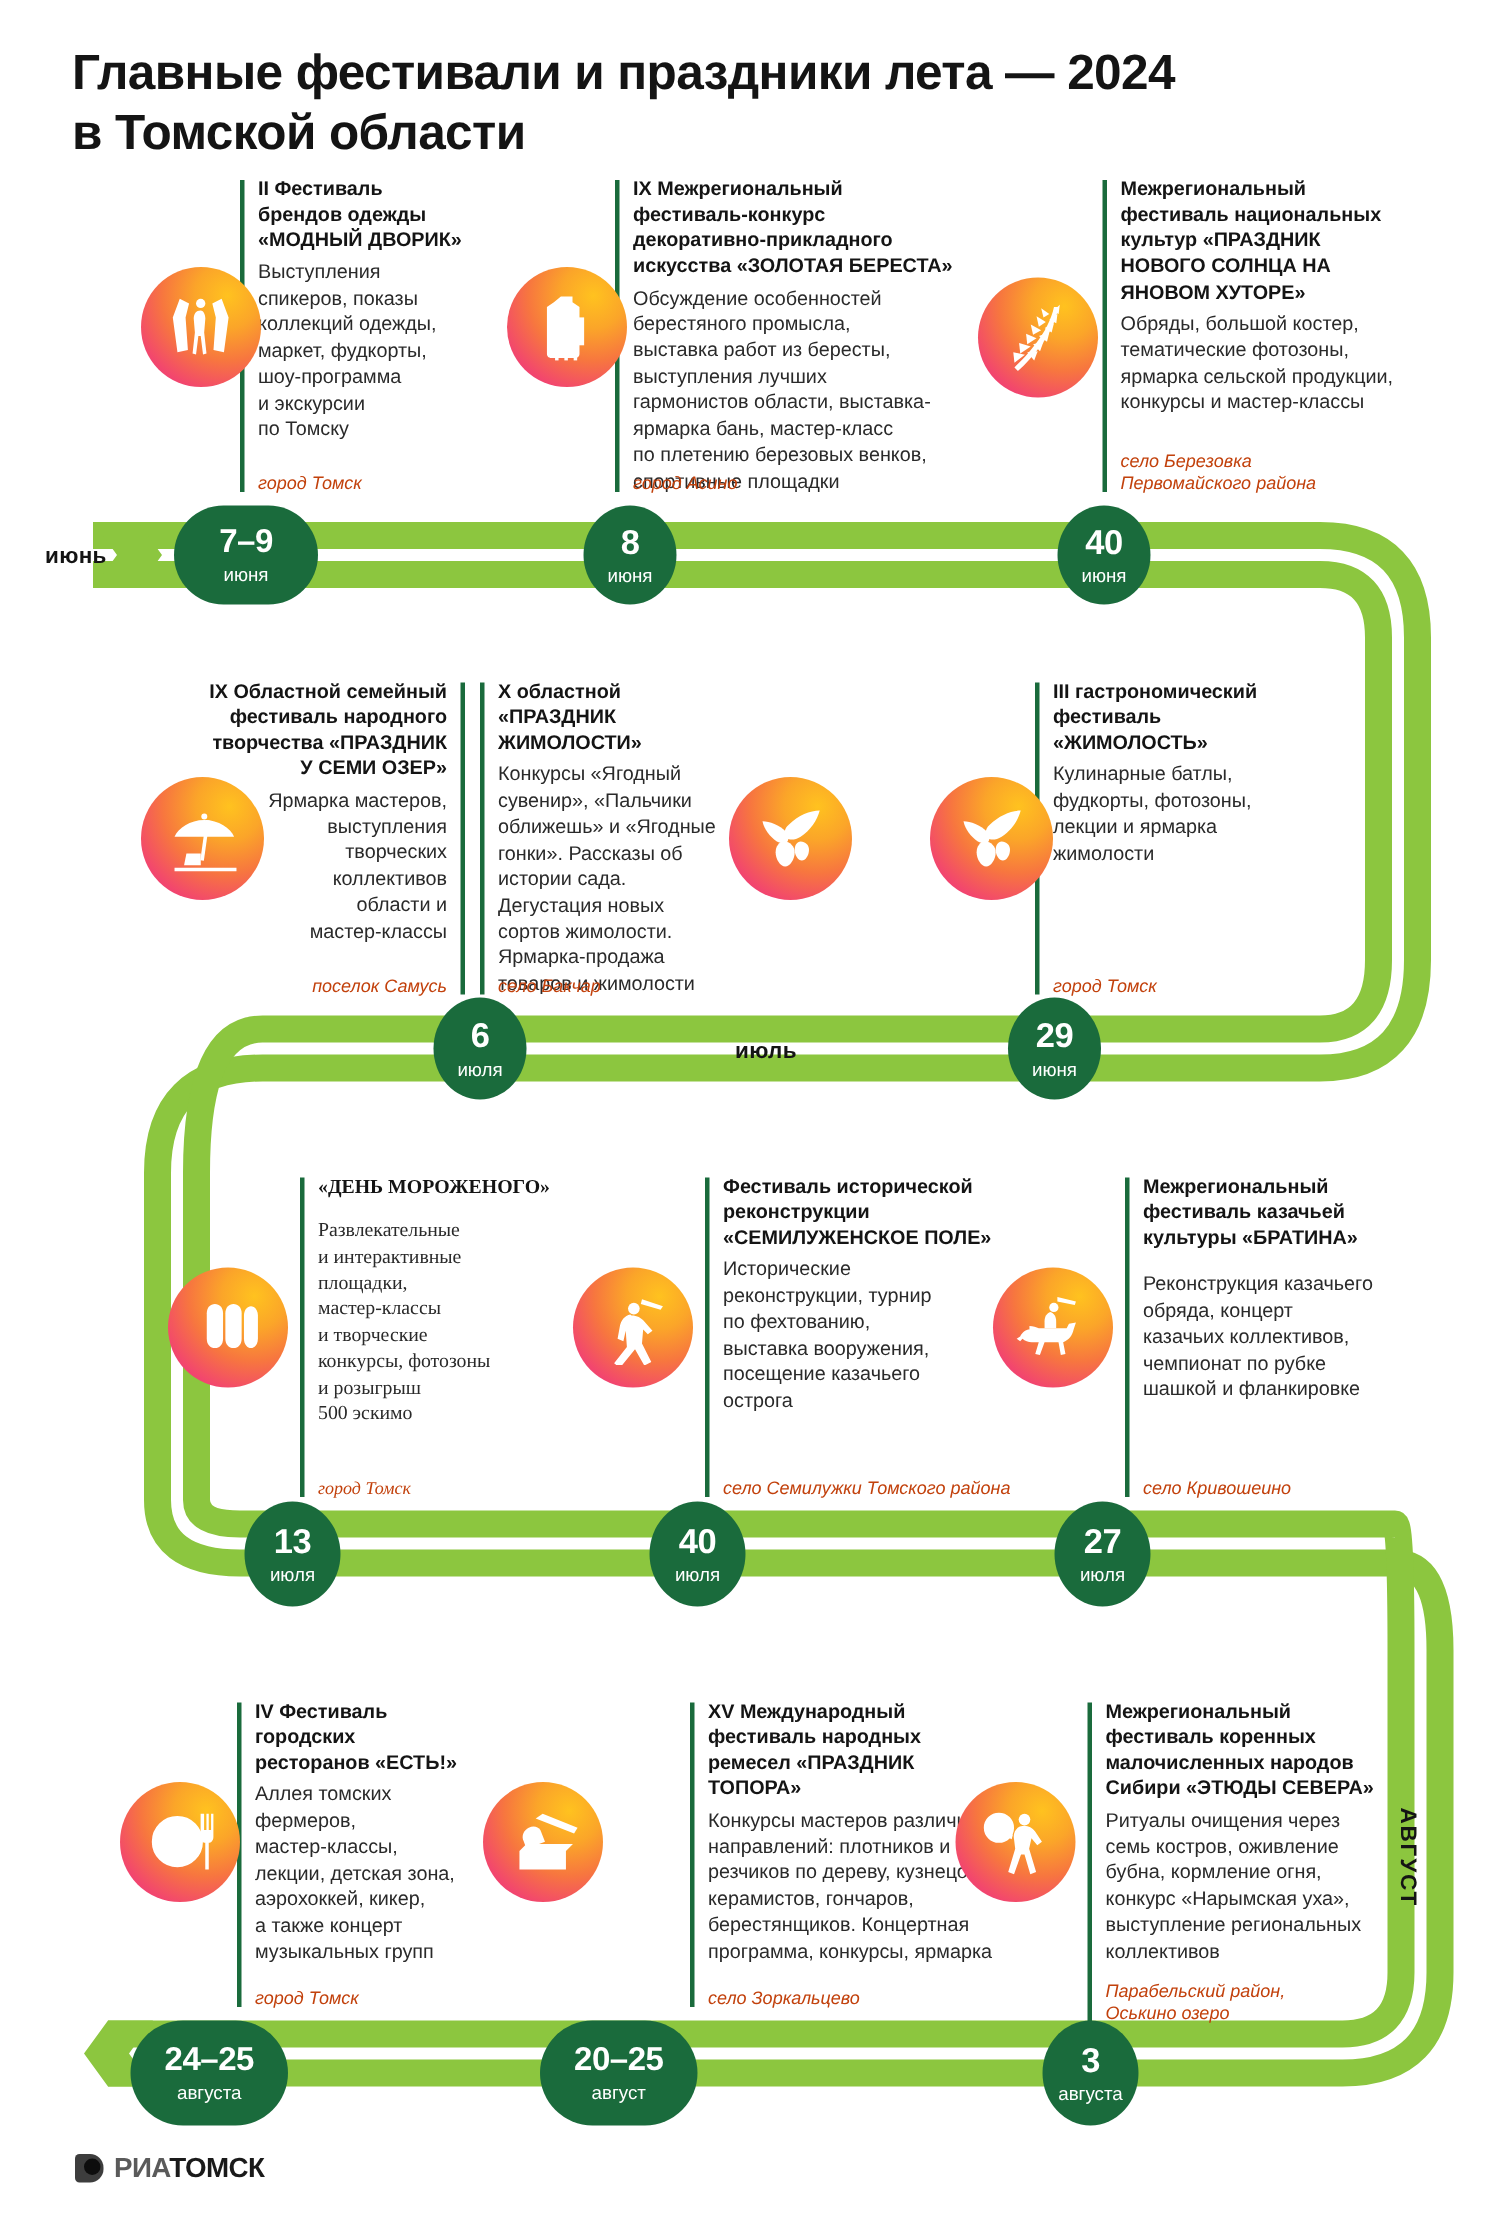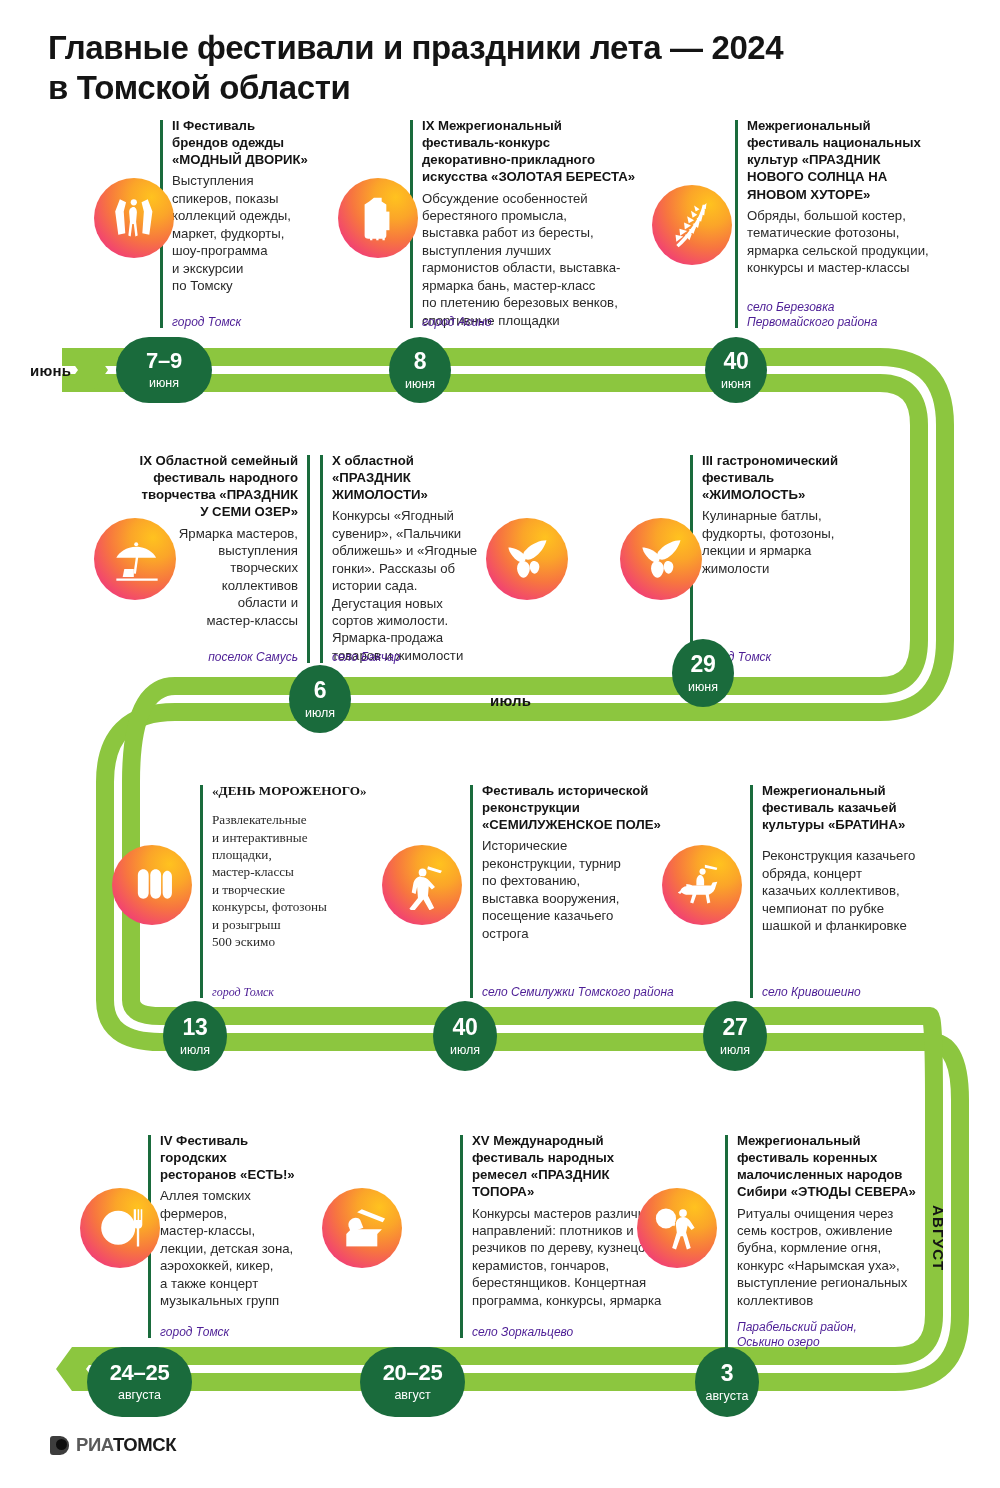--- a/index.html
+++ b/index.html
@@ -59,21 +59,21 @@
   .event h3 {
     font-size: 13.2px; font-weight: bold; color: #141414;
     line-height: 1.30; margin-bottom: 4px;
   }
   .event p {
     font-size: 13.2px; font-weight: normal; color: #2a2a2a;
     line-height: 1.32;
   }
   .event .place {
     position: absolute; bottom: 0;
-    font-size: 12px; font-style: italic; color: #4c1d95; line-height: 1.25;
+    font-size: 12px; font-style: italic; color: #c2410c; line-height: 1.25;
   }
   .event.ra .txt, .event.ra .place { text-align: right; }
 
   
   .iconc {
     position: absolute; border-radius: 50%;
     background: radial-gradient(circle at 72% 24%, #ffc21f 0%, #fba529 26%, #f7763f 52%, #f2466e 78%, #ef2f7d 100%);
     display: flex; align-items: center; justify-content: center;
   }
   .iconc svg { width: 62%; height: 62%; display: block; }
@@ -262,21 +262,21 @@
       <path d="M28 26 c-6 -6 -14 -9 -20 -9 c1 6 6 13 12 17 c4 2 7 2 9 0 c1 -2 1 -6 -1 -8z"></path>
       <path d="M26 34 c-4 0 -7 4 -7 9 c0 6 4 12 8 12 c4 0 8 -6 8 -12 c0 -5 -4 -9 -9 -9z"></path>
       <path d="M40 34 c-3 0 -5 3 -5 7 c0 5 3 9 6 9 c3 0 6 -4 6 -9 c0 -4 -3 -7 -7 -7z"></path>
     </svg>
   </div>
 
   <div class="pill" style="left:289px; top:665px; width:62px; height:68px;">
     <span class="d">6</span>
     <span class="m">июля</span>
   </div>
-  <div class="pill" style="left:672px; top:639px; width:62px; height:68px;">
+  <div class="pill" style="left:672px; top:665px; width:62px; height:68px;">
     <span class="d">29</span>
     <span class="m">июня</span>
   </div>
 
   <div class="event" style="left:200px; top:785px; width:200px; height:215px;font-family:Liberation Serif, serif;">
     <div class="bar left" style="height:213px;"></div>
     <div class="txt" style="left:12px; width:190px;">
       <h3>«ДЕНЬ МОРОЖЕНОГО»</h3>
       <p style="margin-top:12px;">Развлекательные<br>и интерактивные<br>площадки,<br>мастер-классы<br>и творческие<br>конкурсы, фотозоны<br>и розыгрыш<br>500 эскимо</p>
     </div>
@@ -329,21 +329,21 @@
   </div>
   <div class="pill" style="left:433px; top:1001px; width:64px; height:70px;">
     <span class="d">40</span>
     <span class="m">июля</span>
   </div>
   <div class="pill" style="left:703px; top:1001px; width:64px; height:70px;">
     <span class="d">27</span>
     <span class="m">июля</span>
   </div>
 
-  <div class="event" style="left:148px; top:1135px; width:200px; height:205px;">
+  <div class="event" style="left:158px; top:1135px; width:200px; height:205px;">
     <div class="bar left" style="height:203px;"></div>
     <div class="txt" style="left:12px; width:190px;">
       <h3>IV Фестиваль<br>городских<br>ресторанов «ЕСТЬ!»</h3>
       <p>Аллея томских<br>фермеров,<br>мастер-классы,<br>лекции, детская зона,<br>аэрохоккей, кикер,<br>а также концерт<br>музыкальных групп</p>
     </div>
     <div class="place" style="left:12px;">город Томск</div>
   </div>
   <div class="iconc" style="left:80px; top:1188px; width:80px; height:80px;">
     <svg viewBox="0 0 64 64">
       <circle cx="30" cy="32" r="20" fill="none" stroke="#ffffff" stroke-width="4"></circle>

